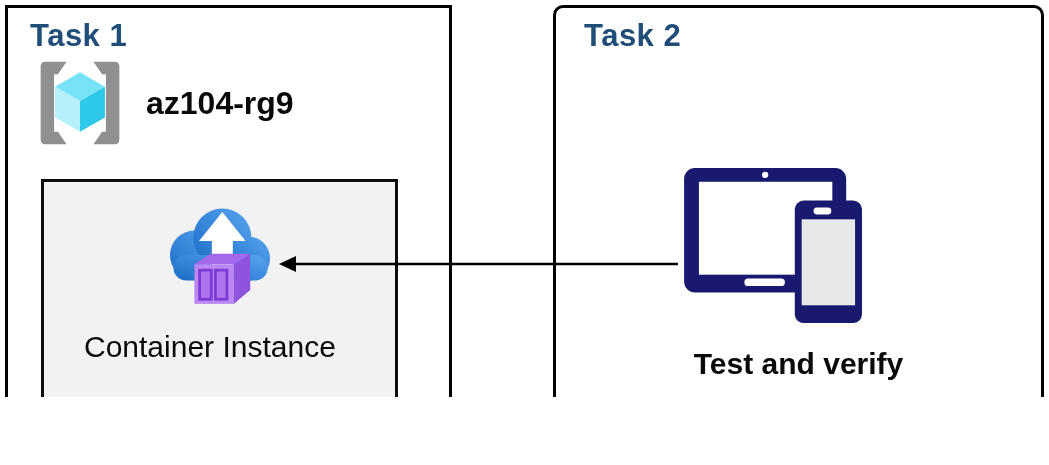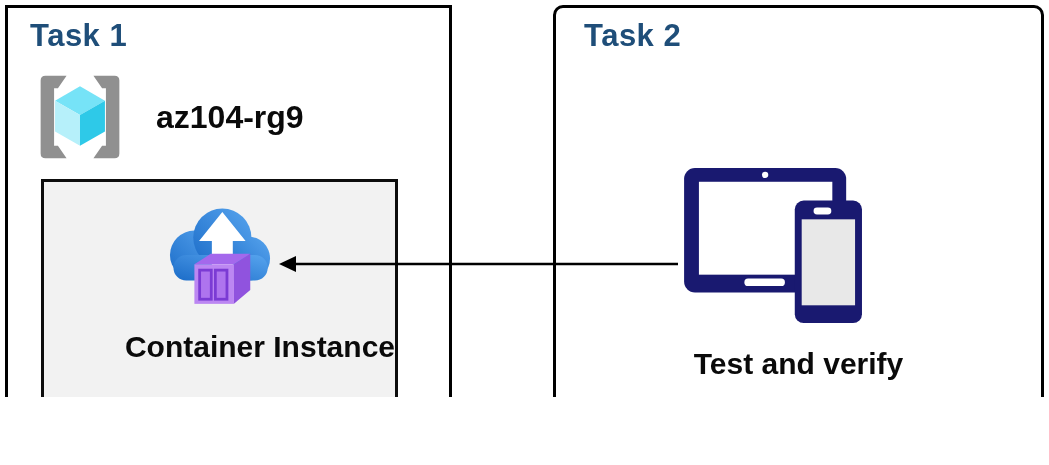--- a/index.html
+++ b/index.html
@@ -28,24 +28,24 @@
     font-weight: bold;
     color: #1F4E79;
     letter-spacing: 0.5px;
   }
   #task1-panel .task-title { left: 22px; }
   #task2-panel .task-title { left: 28px; }
 
   .rg-row {
     position: absolute;
     left: 24px;
-    top: 64px;
+    top: 50px;
     display: flex;
     align-items: center;
-    gap: 28px;
+    gap: 18px;
   }
   .rg-icon { width: 96px; height: 90px; }
   .rg-name {
     font-size: 32px;
     font-weight: bold;
     color: #0a0a0a;
   }
 
   .container-box {
     position: absolute;
@@ -63,24 +63,25 @@
     top: 12px;
     transform: translateX(-50%);
     width: 128px;
     height: 122px;
   }
   .ci-label {
     position: absolute;
     left: 0;
     right: 0;
     top: 148px;
-    text-align: right;
+    text-align: left;
     font-size: 30px;
-    font-weight: bold;
+    font-weight: normal;
     color: #0a0a0a;
+    padding-left: 40px;
   }
 
   .devices-icon {
     position: absolute;
     left: 681px;
     top: 163px;
     width: 190px;
     height: 168px;
   }
   .device-label {

